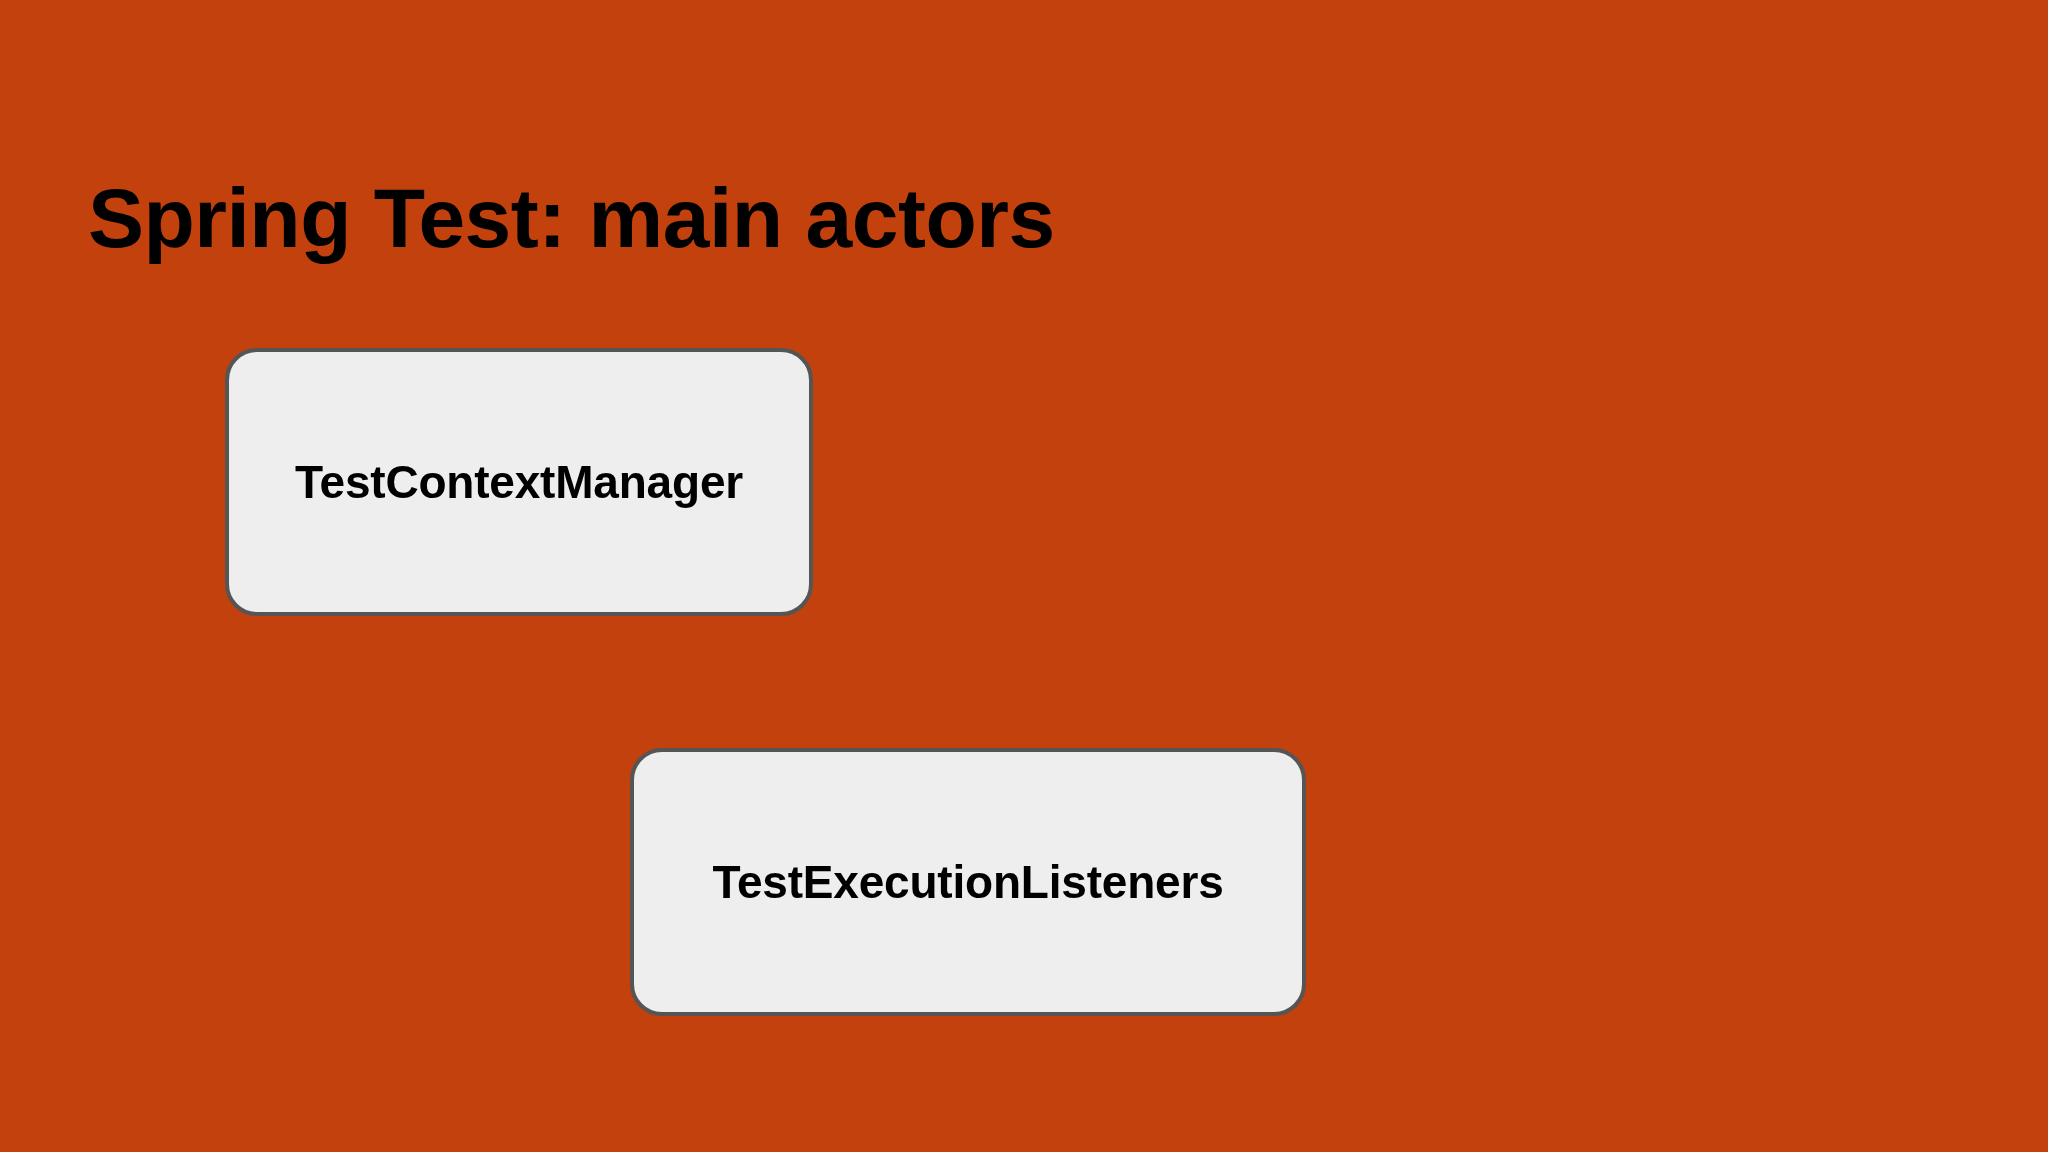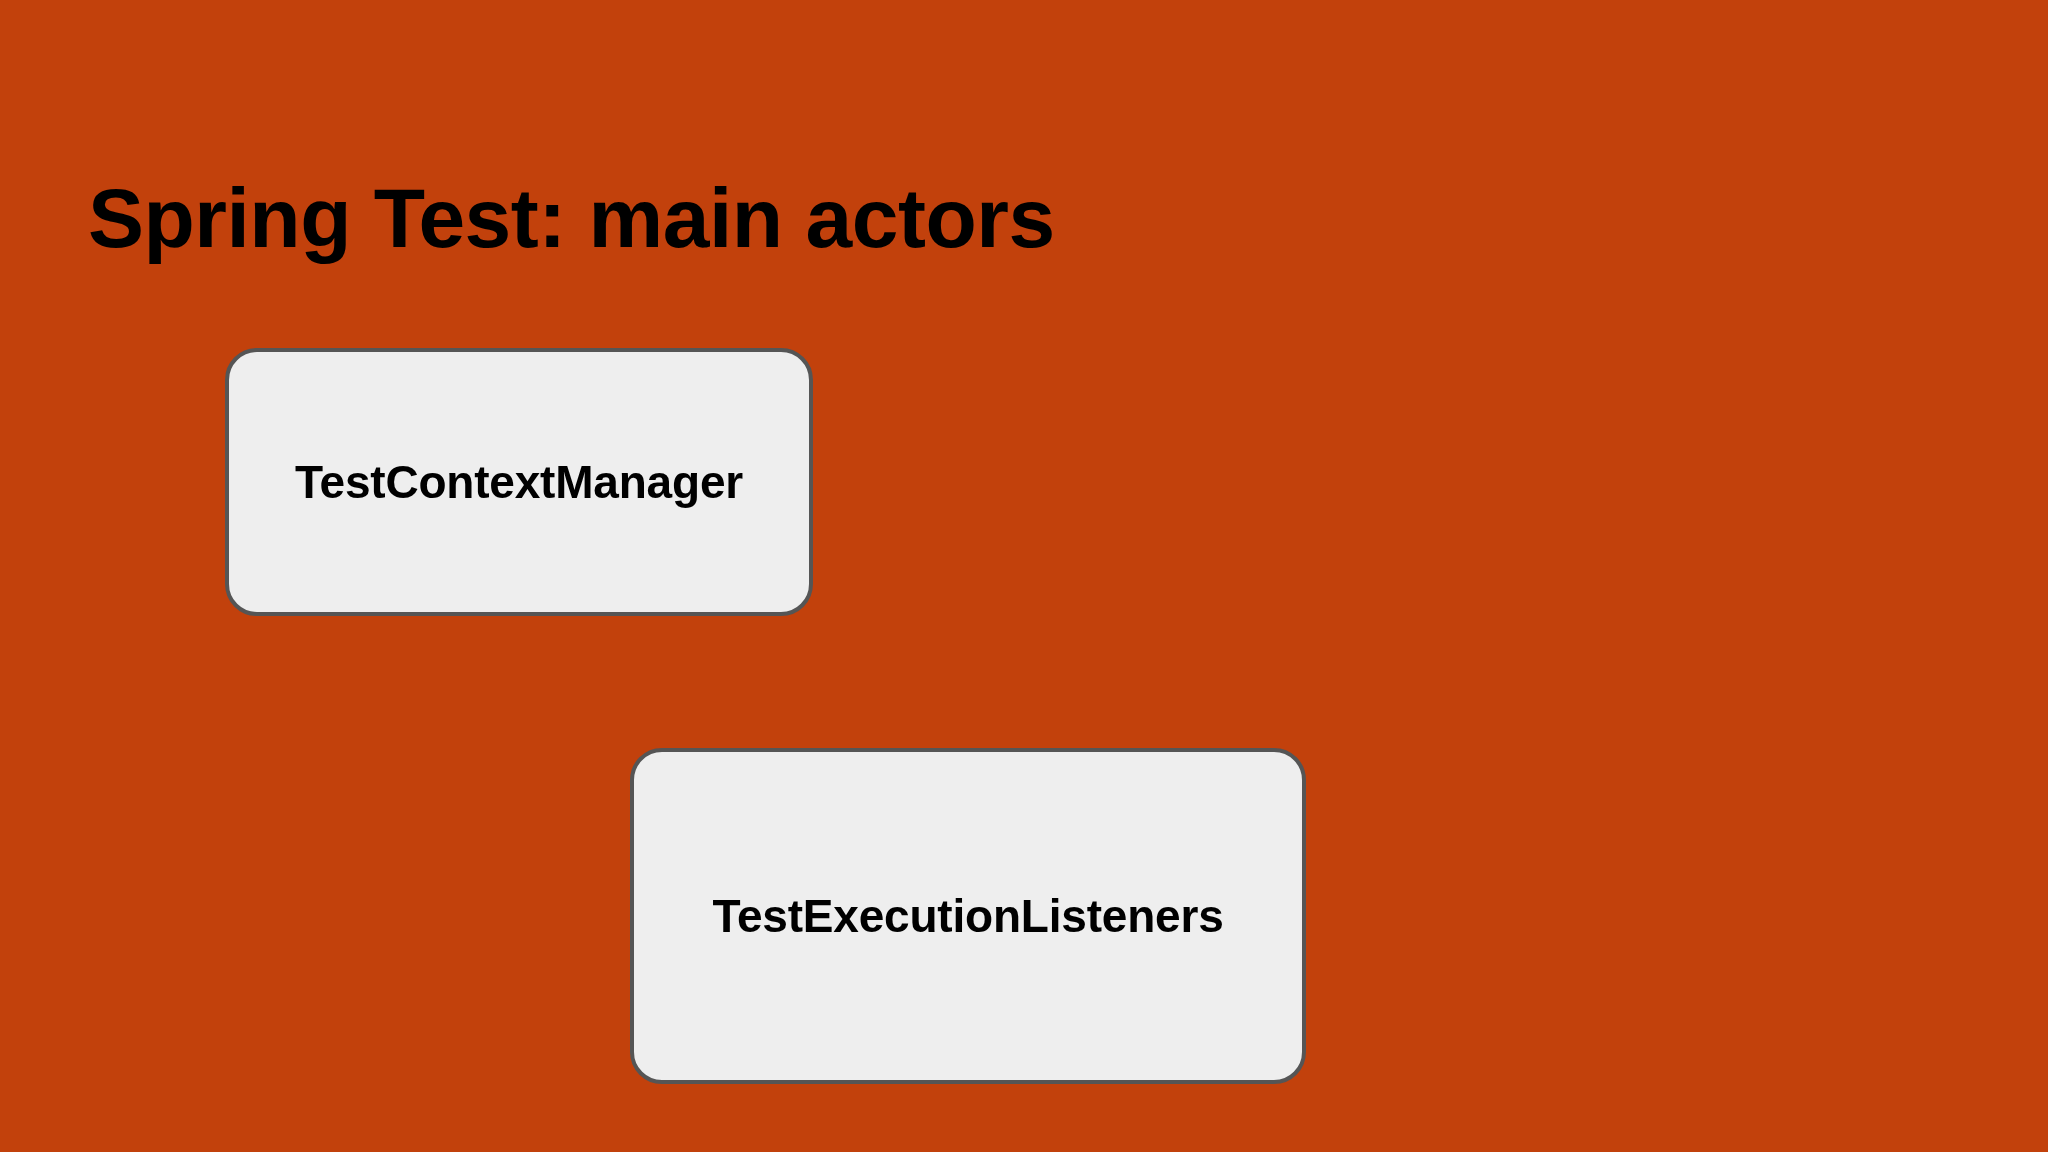--- a/index.html
+++ b/index.html
@@ -56,21 +56,21 @@
   #node-test-context {
     left: 1158px;
     top: 340px;
     width: 588px;
     height: 268px;
   }
   #node-test-execution-listeners {
     left: 630px;
     top: 748px;
     width: 676px;
-    height: 336px;
+    height: 268px;
   }
 </style>
 </head>
 <body>
 
 <div id="slide">
 
   <h1 id="slide-title">Spring Test: main actors</h1>
 
   <div class="node-box" id="node-test-context-manager">

